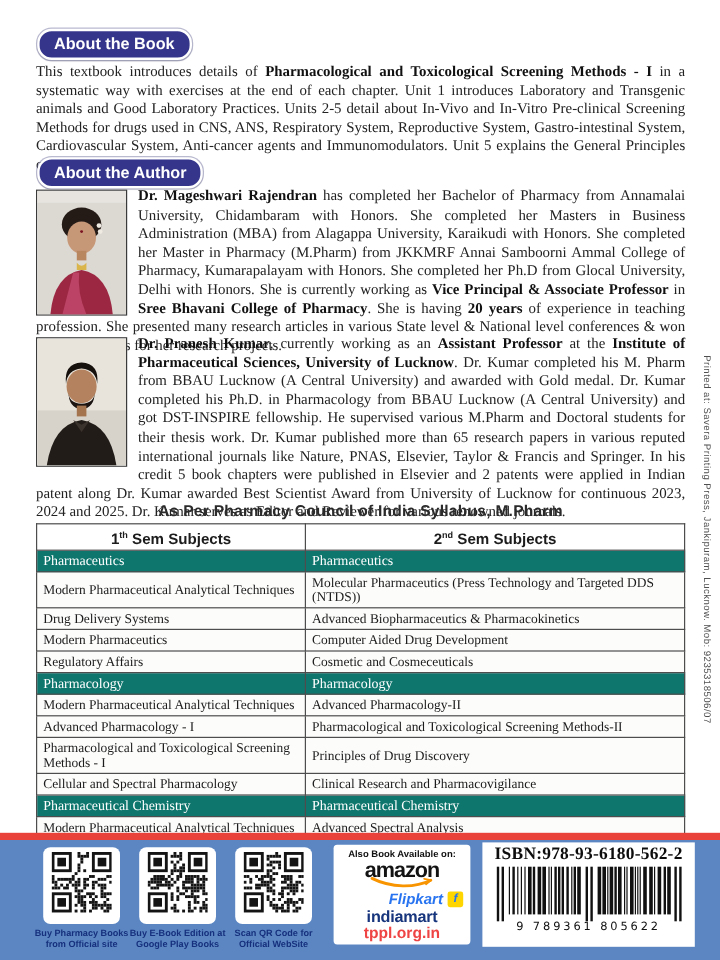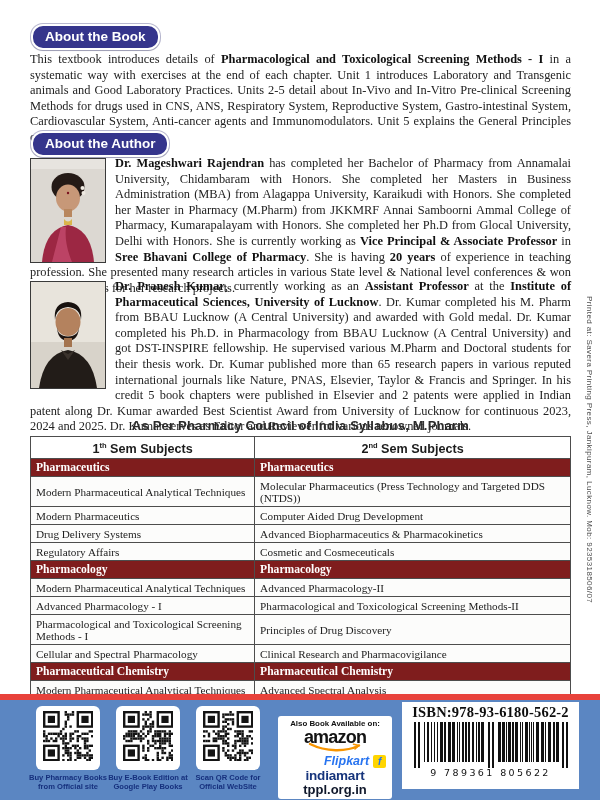--- a/index.html
+++ b/index.html
@@ -26,45 +26,45 @@
   .syllabus-title{position:absolute;left:30px;top:418px;width:541px;text-align:center;
         font-family:"Liberation Sans",sans-serif;font-weight:bold;font-size:13px;color:#2b2b2b;letter-spacing:.2px;}
 
   table.syllabus{position:absolute;left:30px;top:436px;width:541px;border-collapse:collapse;
         font-size:11.2px;color:#1c1c1c;padding-left:19px;}
   table.syllabus td{border:1px solid #4d4d4d;padding:2.5px 5px;line-height:12px;background:#fcfcfb;}
   table.syllabus td.c1{width:41.5%;}
   tr.head td{font-family:"Liberation Sans",sans-serif;font-weight:bold;font-size:12.6px;
         text-align:center;padding:3px 5px;background:#fff;}
   tr.head sup, .foot sup{font-size:60%;vertical-align:super;}
-  tr.section td{background:#7f1d1d;color:#fff;font-weight:bold;font-size:11.6px;}
+  tr.section td{background:#0f766e;color:#fff;font-weight:normal;font-size:11.6px;}
   tr.foot td{font-size:11.4px;}
   tr.foot .foot-label{font-family:"Liberation Sans",sans-serif;font-weight:bold;}
 
   .red-stripe{position:absolute;left:0;top:694px;width:600px;height:6px;background:#e8423b;}
   .band{position:absolute;left:0;top:700px;width:600px;height:100px;background:#5b86c2;}
 
   .qr-box{position:absolute;top:6px;width:64px;height:64px;background:#fff;border-radius:6px;
         display:flex;align-items:center;justify-content:center;}
   .qr1{left:36px;} .qr2{left:116px;} .qr3{left:196px;}
   .qr-cap{position:absolute;top:73px;width:100px;text-align:center;
         font-family:"Liberation Sans",sans-serif;font-weight:bold;font-size:7.6px;line-height:9px;color:#16307d;}
   .cap1{left:18px;} .cap2{left:98px;} .cap3{left:178px;}
 
   .also-box{position:absolute;left:278px;top:4px;width:114px;height:83px;background:#fff;
-        border-radius:3px;text-align:center;font-family:"Liberation Sans",sans-serif;margin-top:12px;}
+        border-radius:3px;text-align:center;font-family:"Liberation Sans",sans-serif;}
   .also-title{font-weight:bold;font-size:7.9px;color:#111;margin-top:3px;}
   .amazon{font-weight:bold;font-size:18px;letter-spacing:-.8px;color:#131313;line-height:17px;margin-top:1px;}
   .amazon-swoosh{display:block;margin:-4px auto 0;}
   .flipkart-row{display:flex;align-items:center;justify-content:center;gap:4px;margin-top:1px;padding-left:40px;}
   .flipkart{font-style:italic;font-weight:bold;font-size:12.5px;color:#2874f0;}
   .fk-badge{display:inline-flex;align-items:center;justify-content:center;width:13px;height:13px;
         background:#ffd500;border-radius:2px;color:#2874f0;font-weight:bold;font-style:italic;font-size:10px;line-height:13px;}
   .indiamart{font-weight:bold;font-size:13.5px;color:#17357c;letter-spacing:-.2px;line-height:14px;margin-top:1px;}
-  .tppl{font-weight:bold;font-size:13px;color:#0f172a;line-height:14px;}
+  .tppl{font-weight:bold;font-size:13px;color:#ef4444;line-height:14px;}
 
   .isbn-box{position:absolute;left:402px;top:2px;width:177px;height:87px;background:#fff;text-align:center;}
   .isbn-label{font-family:"Liberation Serif",serif;font-weight:bold;font-size:14.5px;color:#0d0d0d;
         margin-top:2px;letter-spacing:.2px;}
   .barcode-wrap{line-height:0;margin-top:1px;}
   .isbn-digits{font-family:"DejaVu Sans",sans-serif;font-size:9.5px;color:#111;letter-spacing:2.4px;margin-top:-1px;}
 
   .printer-note{position:absolute;right:6px;top:296px;writing-mode:vertical-rl;white-space:nowrap;
         font-family:"Liberation Sans",sans-serif;font-size:8px;color:#4f4f4f;letter-spacing:.4px;}
 </style>
@@ -118,26 +118,26 @@
       </tr>
       <tr class="section">
           <td class="c1">Pharmaceutics</td>
           <td>Pharmaceutics</td>
         </tr>
       <tr>
           <td class="c1">Modern Pharmaceutical Analytical Techniques</td>
           <td>Molecular Pharmaceutics (Press Technology and Targeted DDS (NTDS))</td>
         </tr>
       <tr>
+          <td class="c1">Drug Delivery Systems</td>
+          <td>Advanced Biopharmaceutics &amp; Pharmacokinetics</td>
+        </tr>
+      <tr>
           <td class="c1">Modern Pharmaceutics</td>
           <td>Computer Aided Drug Development</td>
-        </tr>
-      <tr>
-          <td class="c1">Drug Delivery Systems</td>
-          <td>Advanced Biopharmaceutics &amp; Pharmacokinetics</td>
         </tr>
       <tr>
           <td class="c1">Regulatory Affairs</td>
           <td>Cosmetic and Cosmeceuticals</td>
         </tr>
       <tr class="section">
           <td class="c1">Pharmacology</td>
           <td>Pharmacology</td>
         </tr>
       <tr>

